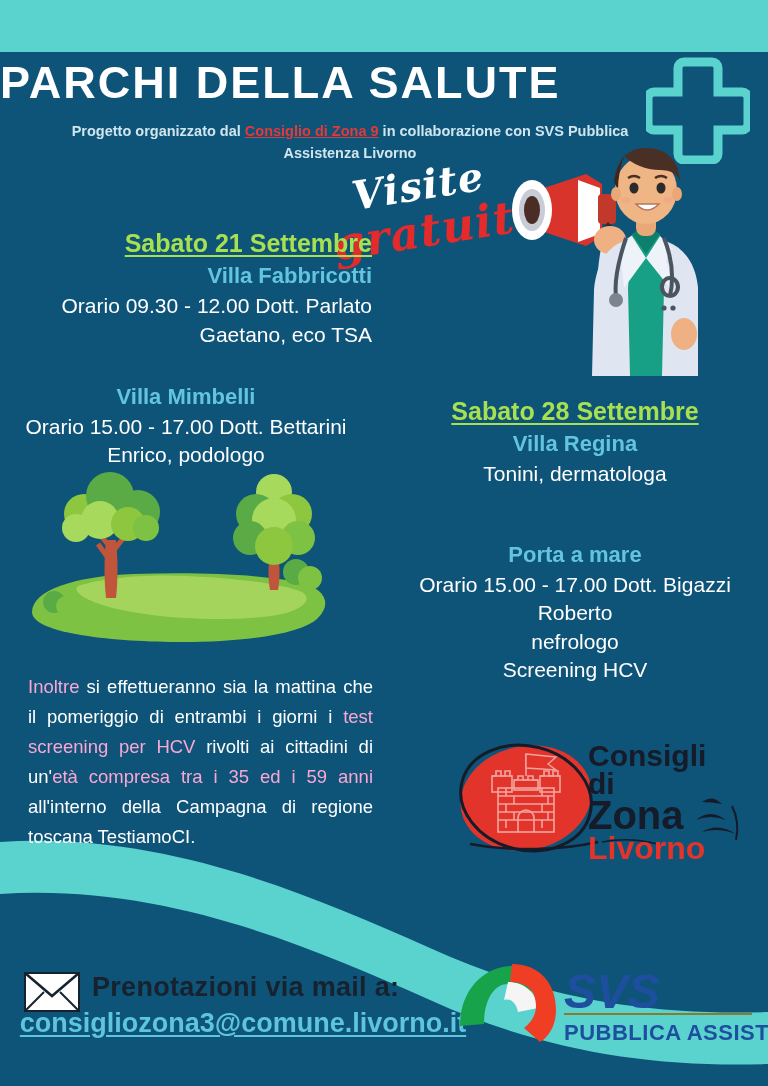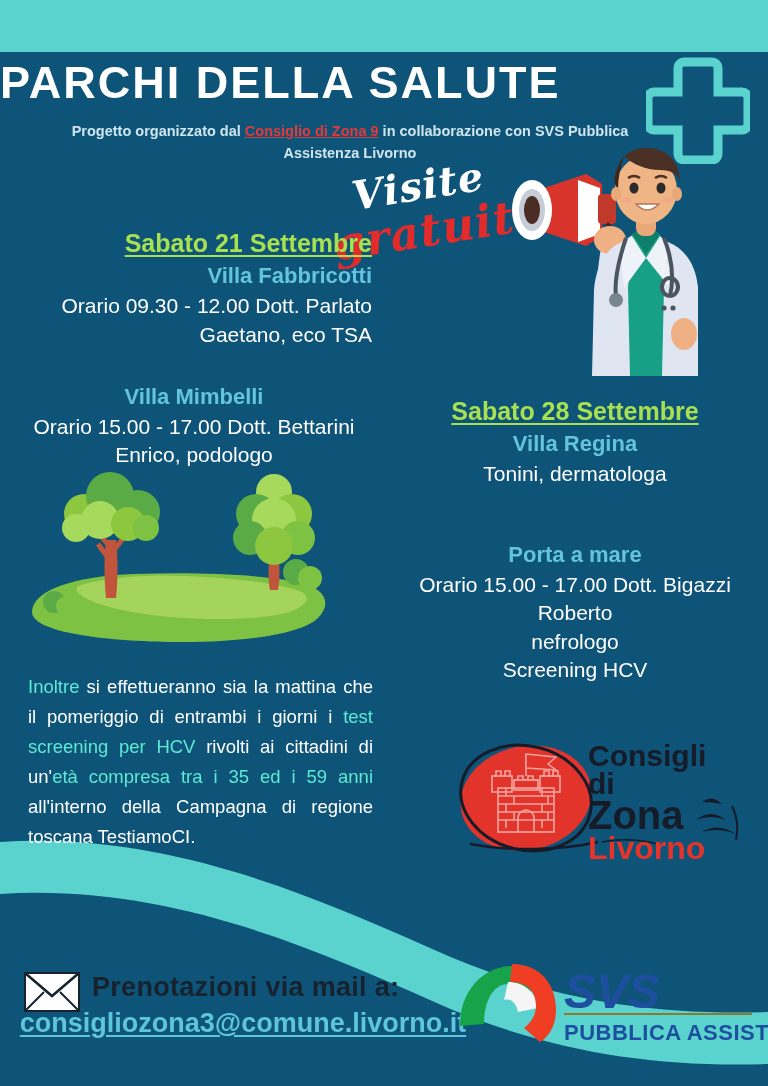--- a/index.html
+++ b/index.html
@@ -69,30 +69,30 @@
     text-underline-offset:3px;
     line-height:1.25;
   }
   .venue{
     color:#63c5dd;font-size:22px;font-weight:700;line-height:1.5;
   }
   .detail{
     color:#ffffff;font-size:21px;font-weight:400;line-height:1.35;
   }
   .col-left{left:0px;top:228px;width:372px;text-align:right;}
-  .col-left-2{left:0px;top:380px;width:372px;padding-left:8px;}
+  .col-left-2{left:0px;top:380px;width:372px;}
   .col-right{left:382px;top:396px;width:386px;}
   .col-right-2{left:382px;top:538px;width:386px;}
   
   .para{
     position:absolute;left:28px;top:672px;width:345px;
     color:#ffffff;font-size:18.5px;line-height:1.62;
     text-align:justify;
   }
-  .para .c{color:#5eead4;}
+  .para .c{color:#f9a8d4;}
   
   .cz-logo{position:absolute;left:452px;top:736px;width:300px;height:125px;}
   .cz-text{position:absolute;left:588px;top:742px;width:180px;
     line-height:0.92;font-weight:700;}
   .cz-l1{color:#151b28;font-size:30px;}
   .cz-l2{color:#151b28;font-size:30px;}
   .cz-l3{color:#151b28;font-size:40px;}
   .cz-l4{color:#e3342c;font-size:32px;}
   
   .mail-icon{position:absolute;left:24px;top:972px;width:56px;height:40px;}

